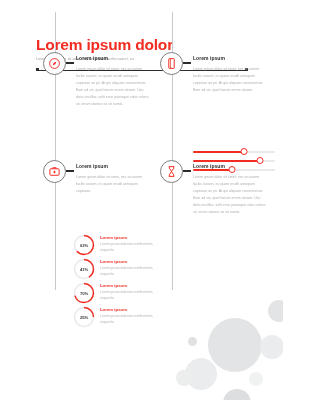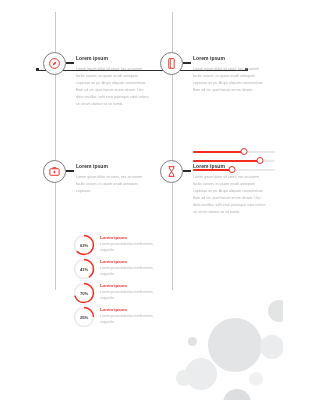--- a/index.html
+++ b/index.html
@@ -259,20 +259,24 @@
   <div class="deco-circle" style="left:260px; top:335px; width:24px; height:24px; background:#ebeced;"></div>
   <div class="deco-circle" style="left:268px; top:300px; width:22px; height:22px; background:#e2e4e5;"></div>
   <div class="deco-circle" style="left:188px; top:337px; width:9px; height:9px; background:#dfe1e2;"></div>
   <div class="deco-circle" style="left:223px; top:389px; width:28px; height:28px; background:#dcdedf;"></div>
   <div class="deco-circle" style="left:249px; top:372px; width:14px; height:14px; background:#f0f1f1;"></div>
   <div class="deco-circle" style="left:176px; top:370px; width:16px; height:16px; background:#eceded;"></div>
 </div>
 
 <div class="page">
 
+  <div class="header">
+    <h1 class="title">Lorem ipsum dolor</h1>
+    <p class="subtitle">Lorem ipsum dolor sit amet, nec an autem facilis iuvaret, eu</p>
+  </div>
 
   <div class="rule">
     <div class="rule-cap left"></div>
     <div class="rule-line"></div>
     <div class="rule-cap right"></div>
   </div>
 
   <div class="col col-left">
     <div class="spine" style="top:12px; height:278px;"></div>
 

